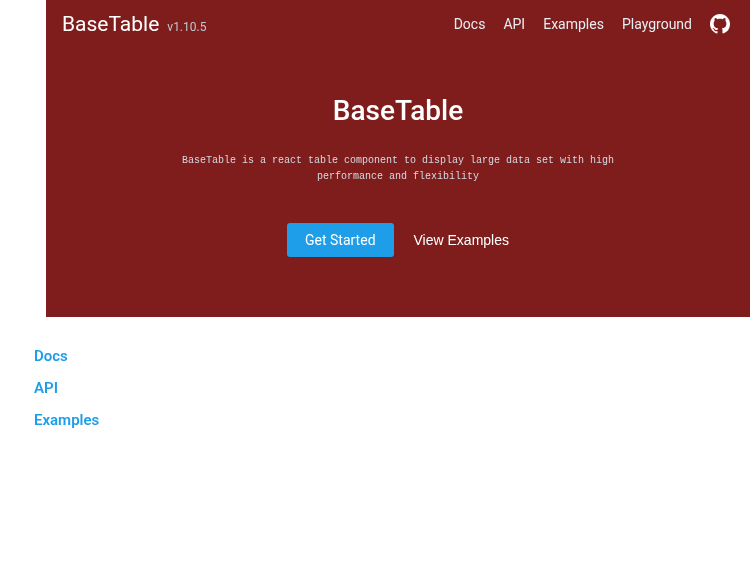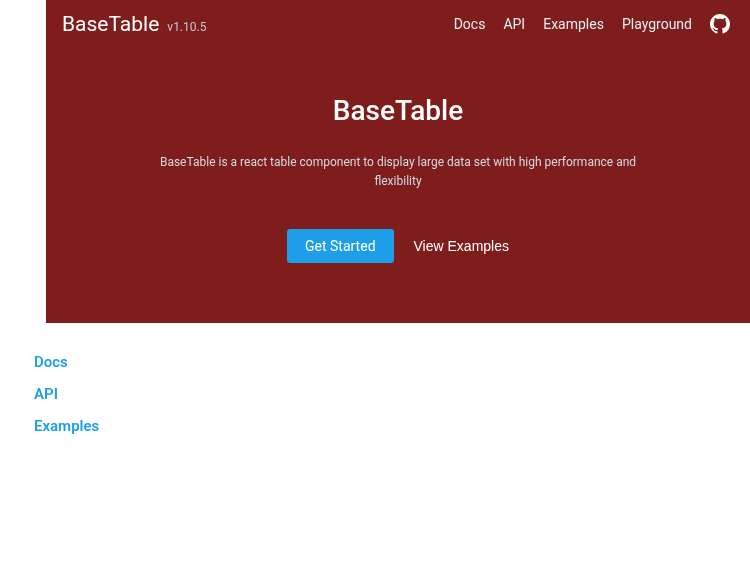--- a/index.html
+++ b/index.html
@@ -66,25 +66,26 @@
     .hero-content {
       text-align: center;
       padding-top: 46px;
     }
     .hero-title {
       font-size: 28px;
       font-weight: 500;
       margin-bottom: 26px;
     }
     .hero-desc {
-      font-size: 12px;
+      font-size: 10px;
       color: #d3dae2;
       line-height: 1.6;
       max-width: 480px;
       margin: 0 auto 38px auto;
+      font-family: Liberation Mono, monospace;
     }
     .hero-buttons {
       display: flex;
       justify-content: center;
       gap: 20px;
     }
     .btn-primary {
       background: #1e9ee8;
       color: #ffffff;
       border: none;

